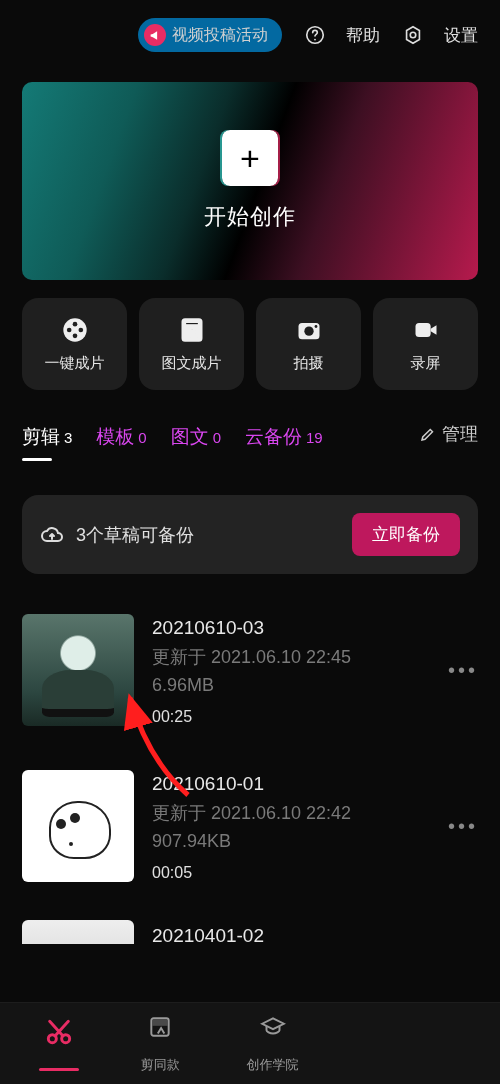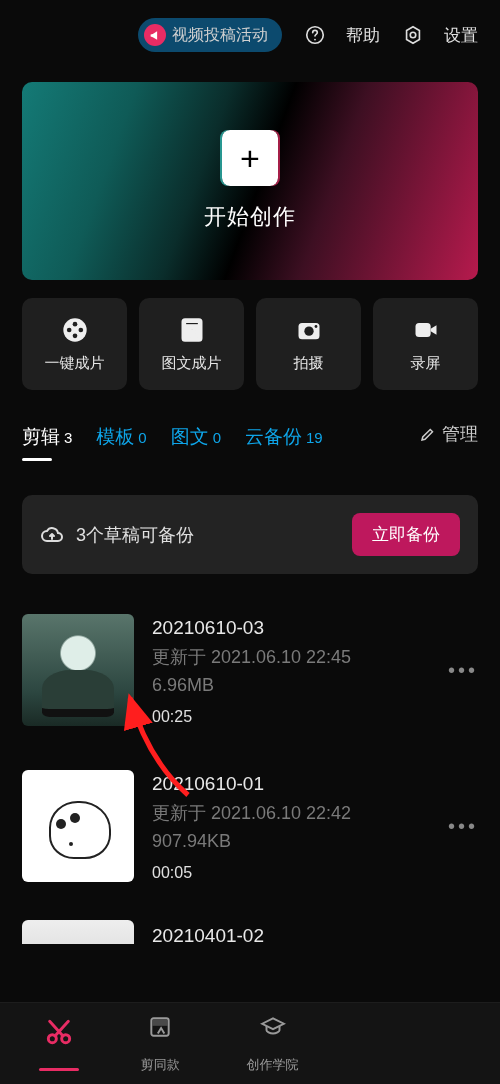--- a/index.html
+++ b/index.html
@@ -16,21 +16,21 @@
       display: flex;
       justify-content: flex-end;
       align-items: center;
       padding: 18px 22px 12px;
       gap: 22px;
     }
     .promo-pill {
       display: flex;
       align-items: center;
       gap: 6px;
-      background: #0c4a6e;
+      background: #0369a1;
       border-radius: 20px;
       padding: 6px 14px 6px 6px;
       font-size: 16px;
       color: #d0d0d0;
     }
     .promo-dot {
       width: 22px; height: 22px;
       border-radius: 50%;
       background: #e82c64;
       display: flex;
@@ -86,40 +86,40 @@
 
     .tools {
       display: grid;
       grid-template-columns: repeat(4, 1fr);
       gap: 12px;
       padding: 0 22px;
       margin-bottom: 32px;
     }
     .tool {
       background: #1f1f1f;
-      border-radius: 10px;
+      border-radius: 16px;
       height: 92px;
       display: flex;
       flex-direction: column;
       align-items: center;
       justify-content: center;
       gap: 10px;
       font-size: 15px;
       color: #e8e8e8;
     }
 
     .tabs {
       display: flex;
       align-items: baseline;
       padding: 0 22px;
       gap: 24px;
     }
     .tab {
       font-size: 19px;
-      color: #0ea5e9;
+      color: #d946ef;
       display: flex;
       align-items: baseline;
       gap: 4px;
     }
     .tab.active { color: #fff; }
     .tab .count { font-size: 15px; }
     .tab-underline {
       width: 30px; height: 3px;
       background: #fff;
       margin: 8px 0 0 22px;
@@ -130,21 +130,21 @@
       display: flex;
       align-items: center;
       gap: 5px;
       color: #ccc;
       font-size: 18px;
     }
 
     .backup-banner {
       margin: 34px 22px 18px;
       background: #232323;
-      border-radius: 10px;
+      border-radius: 16px;
       padding: 18px 18px;
       display: flex;
       align-items: center;
       justify-content: space-between;
     }
     .backup-left {
       display: flex;
       align-items: center;
       gap: 12px;
       font-size: 18px;

